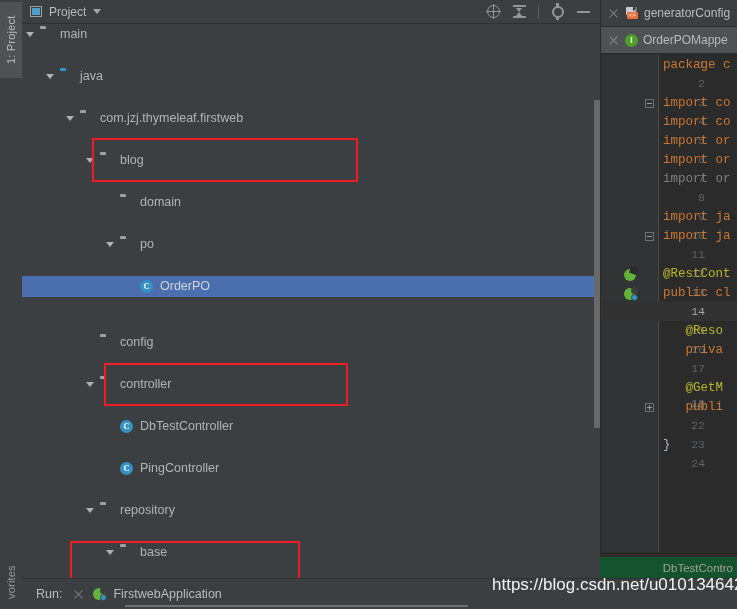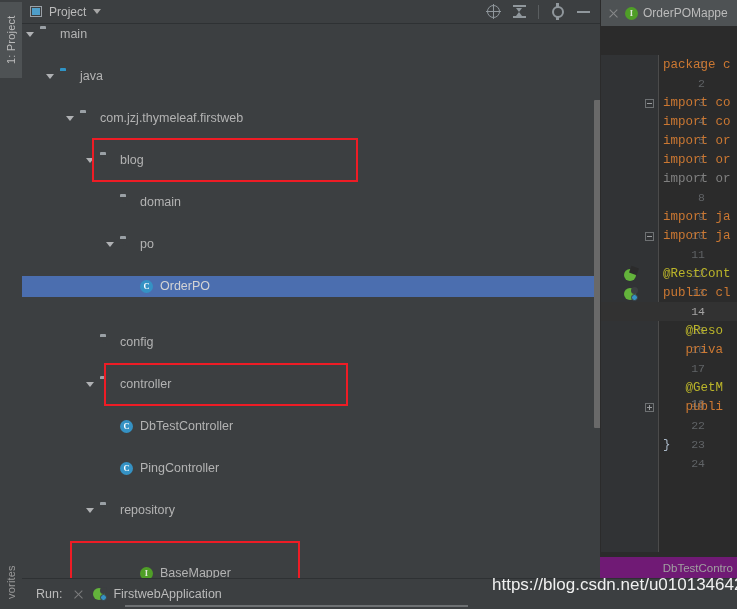--- a/index.html
+++ b/index.html
@@ -109,21 +109,21 @@
   .fold{position:absolute;left:44px;width:9px;height:9px;border:1px solid #6e7173;box-sizing:border-box;background:#313335;}
   .fold i{position:absolute;left:1px;top:3px;width:5px;height:1px;background:#9a9c9e;}
   .fold i.v{left:3px;top:1px;width:1px;height:5px;}
   .gmark{position:absolute;left:23px;width:13px;height:13px;}
   .vline{position:absolute;left:57px;top:0;width:1px;height:497px;background:#4b4b4b;}
   .cline{position:absolute;left:62px;font-family:"Liberation Mono",monospace;font-size:12.5px;white-space:pre;}
   .kw{color:#cc7832;}
   .ann{color:#bbb529;}
   .gray{color:#808080;}
   .plain{color:#a9b7c6;}
-  .breadcrumb{position:absolute;left:600px;top:556px;width:137px;height:22px;background:#701a75;border-top:1px solid #2b2b2b;display:flex;align-items:center;justify-content:flex-end;padding-right:4px;box-sizing:border-box;font-size:11.5px;color:#a0a0a0;white-space:nowrap;overflow:hidden;}
+  .breadcrumb{position:absolute;left:600px;top:556px;width:137px;height:22px;background:#14532d;border-top:1px solid #2b2b2b;display:flex;align-items:center;justify-content:flex-end;padding-right:4px;box-sizing:border-box;font-size:11.5px;color:#a0a0a0;white-space:nowrap;overflow:hidden;}
 
   
   .runbar{position:absolute;left:22px;top:578px;width:715px;height:31px;background:#3c3f41;border-top:1px solid #2e3133;display:flex;align-items:center;padding-left:14px;box-sizing:border-box;}
   .run-label{font-size:12.5px;color:#bbbbbb;margin-right:11px;}
   .run-x{width:11px;height:11px;position:relative;margin-right:9px;opacity:.55;}
   .run-x::before,.run-x::after{content:"";position:absolute;left:0;top:5px;width:11px;height:1.3px;background:#b0b0b0;}
   .run-x::before{transform:rotate(45deg);}
   .run-x::after{transform:rotate(-45deg);}
   .run-name{font-size:12.5px;color:#bbbbbb;margin-left:6px;}
   .run-underline{position:absolute;left:125px;top:605px;width:343px;height:2px;background:#6e7173;}
@@ -233,37 +233,51 @@
             <span style="position:absolute;left:98px;top:0;">
               <span class="ico c-class">C</span>
             </span>
             <span class="label" style="position:absolute;left:118px;top:0;">PingController</span>
           </div>
           <div class="row" style="top: 231px;">
             <span class="arrow" style="left:64px"></span>
             <span style="position:absolute;left:78px;top:0;"><span class="ico f-pkg"></span></span>
             <span class="label" style="position:absolute;left:98px;top:0;">repository</span>
           </div>
+          <div class="row" style="top: 252px;">
+            <span class="arrow" style="left:84px"></span>
+            <span style="position:absolute;left:98px;top:0;"><span class="ico f-pkg"></span></span>
+            <span class="label" style="position:absolute;left:118px;top:0;">base</span>
+          </div>
           <div class="row" style="top: 273px;">
             <span style="position:absolute;left:118px;top:0;">
               <span class="ico c-iface">I</span>
             </span>
             <span class="label" style="position:absolute;left:138px;top:0;">BaseMapper</span>
           </div>
         </div>
 
       <div class="redbox" style="left:70px;top:114px;width:266px;height:44px;"></div>
       <div class="redbox" style="left:82px;top:339px;width:244px;height:43px;"></div>
       <div class="redbox" style="left:48px;top:517px;width:230px;height:40px;"></div>
 
       <div class="tree-scroll"></div>
     </div>
   </div>
 
   <div class="editor">
+    <div class="etab t1">
+      <span class="xmark"></span>
+      <span class="tico c-xml">
+        <span class="pg"></span>
+          <span class="fold"></span>
+          <span class="tag">&lt;&gt;</span>
+      </span>
+      <span>generatorConfig</span>
+    </div>
     <div class="etab t2">
       <span class="xmark"></span>
       <span class="tico c-iface">I</span>
       <span>OrderPOMappe</span>
     </div>
 
     <div class="code-area">
       <div class="gutter"></div>
       <div class="vline"></div>
       <div id="code-lines">

